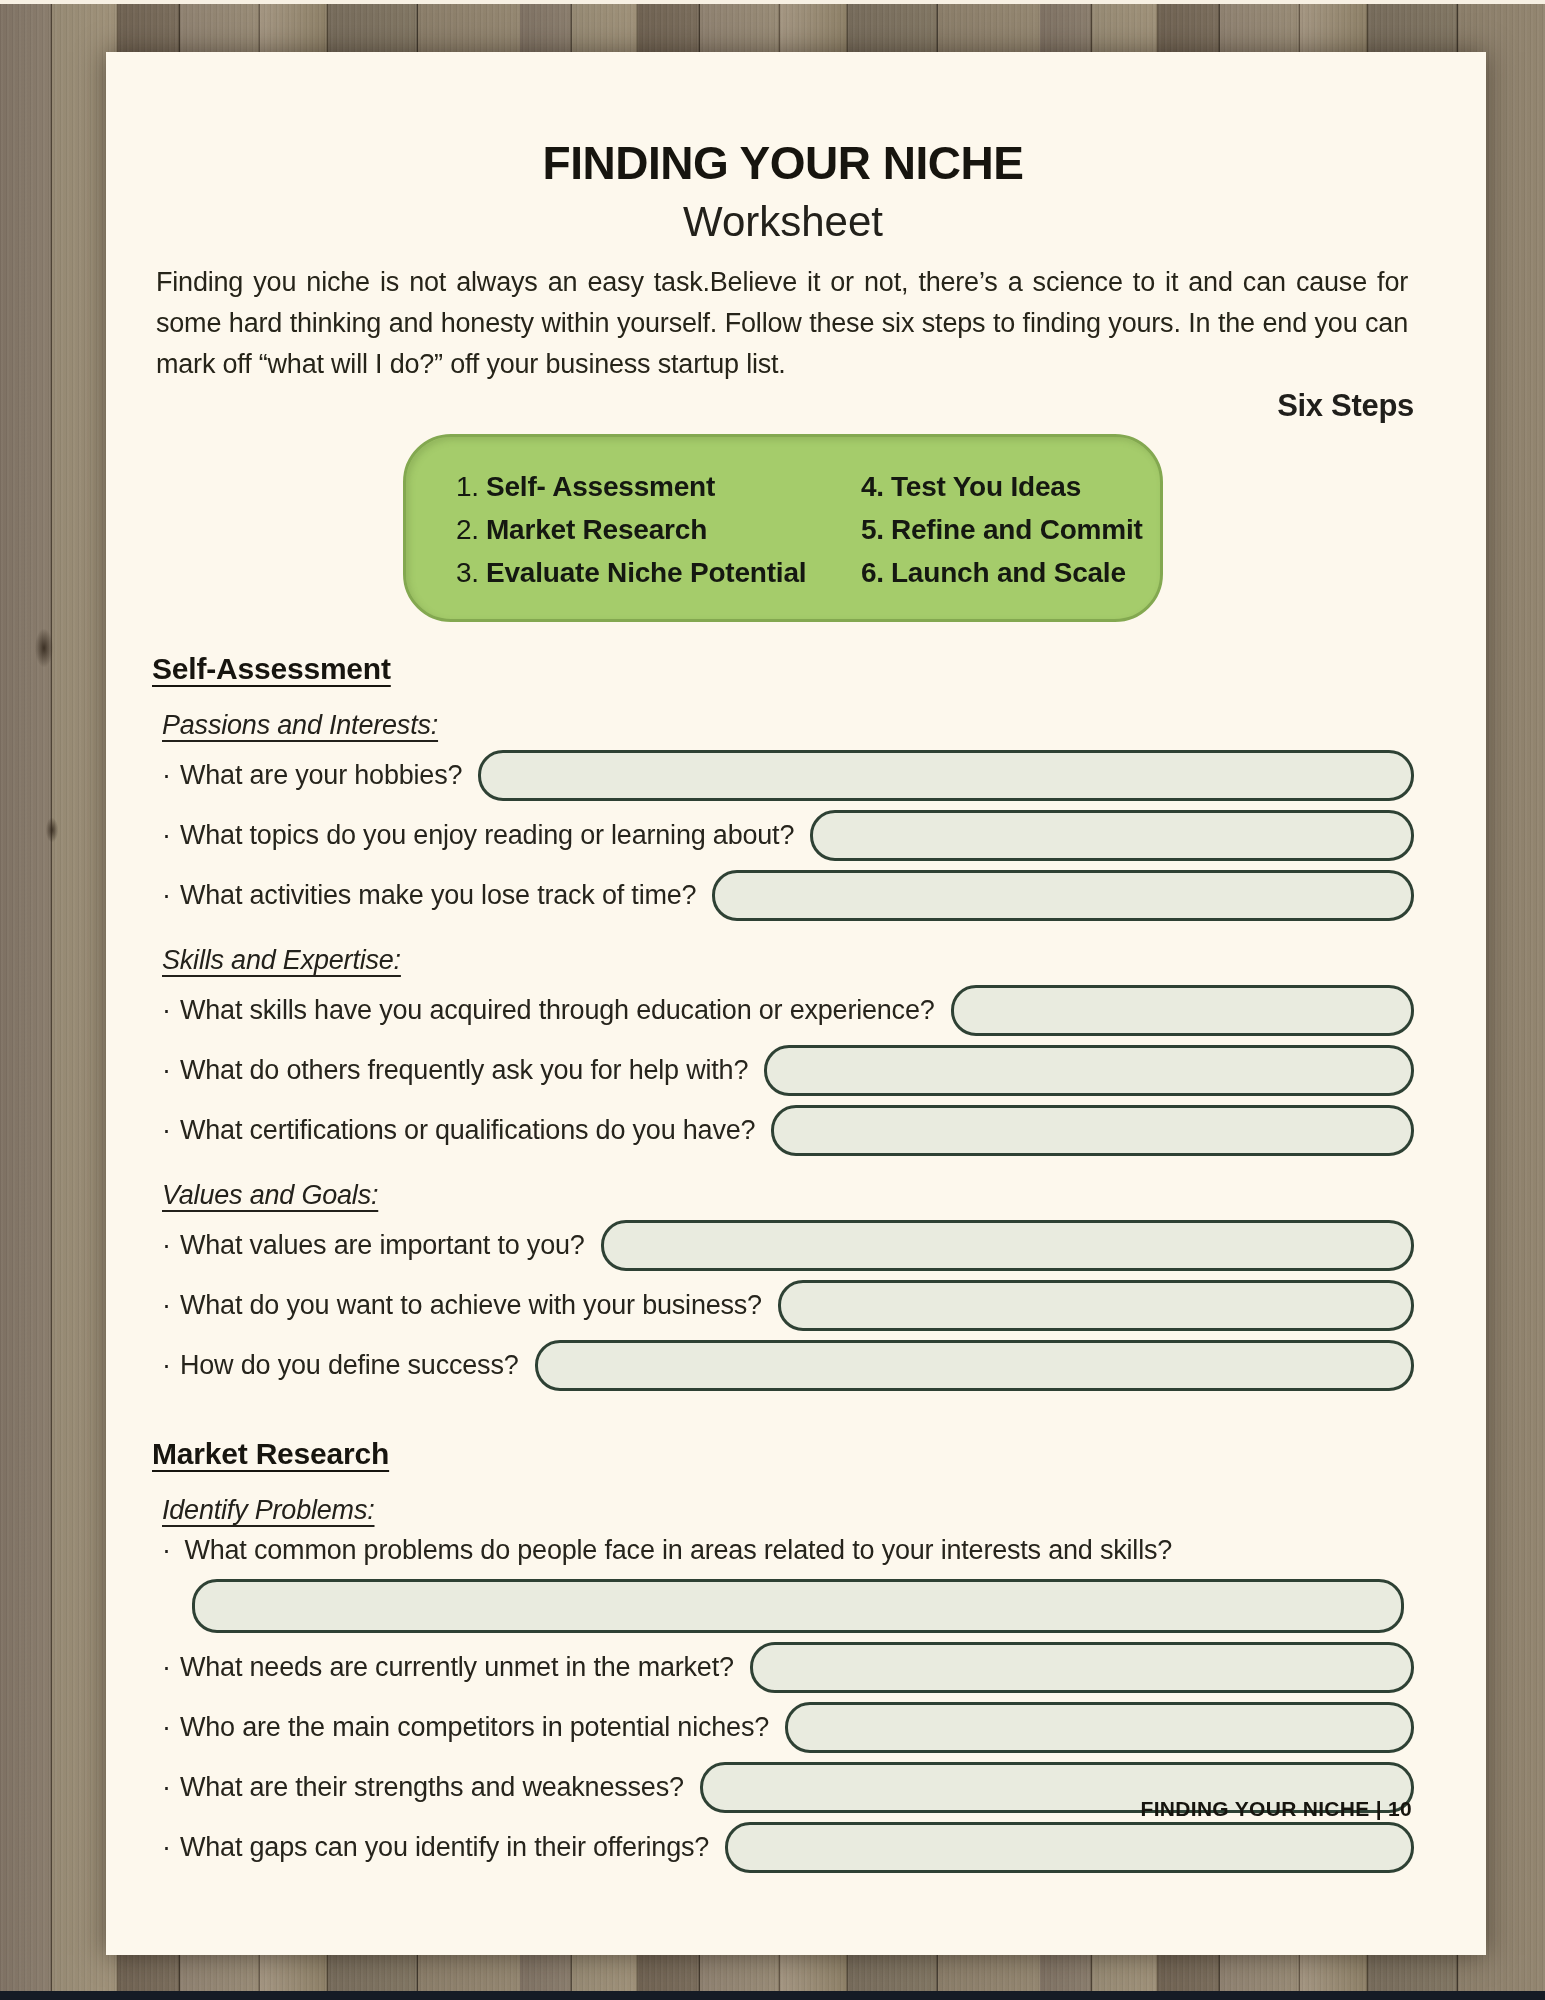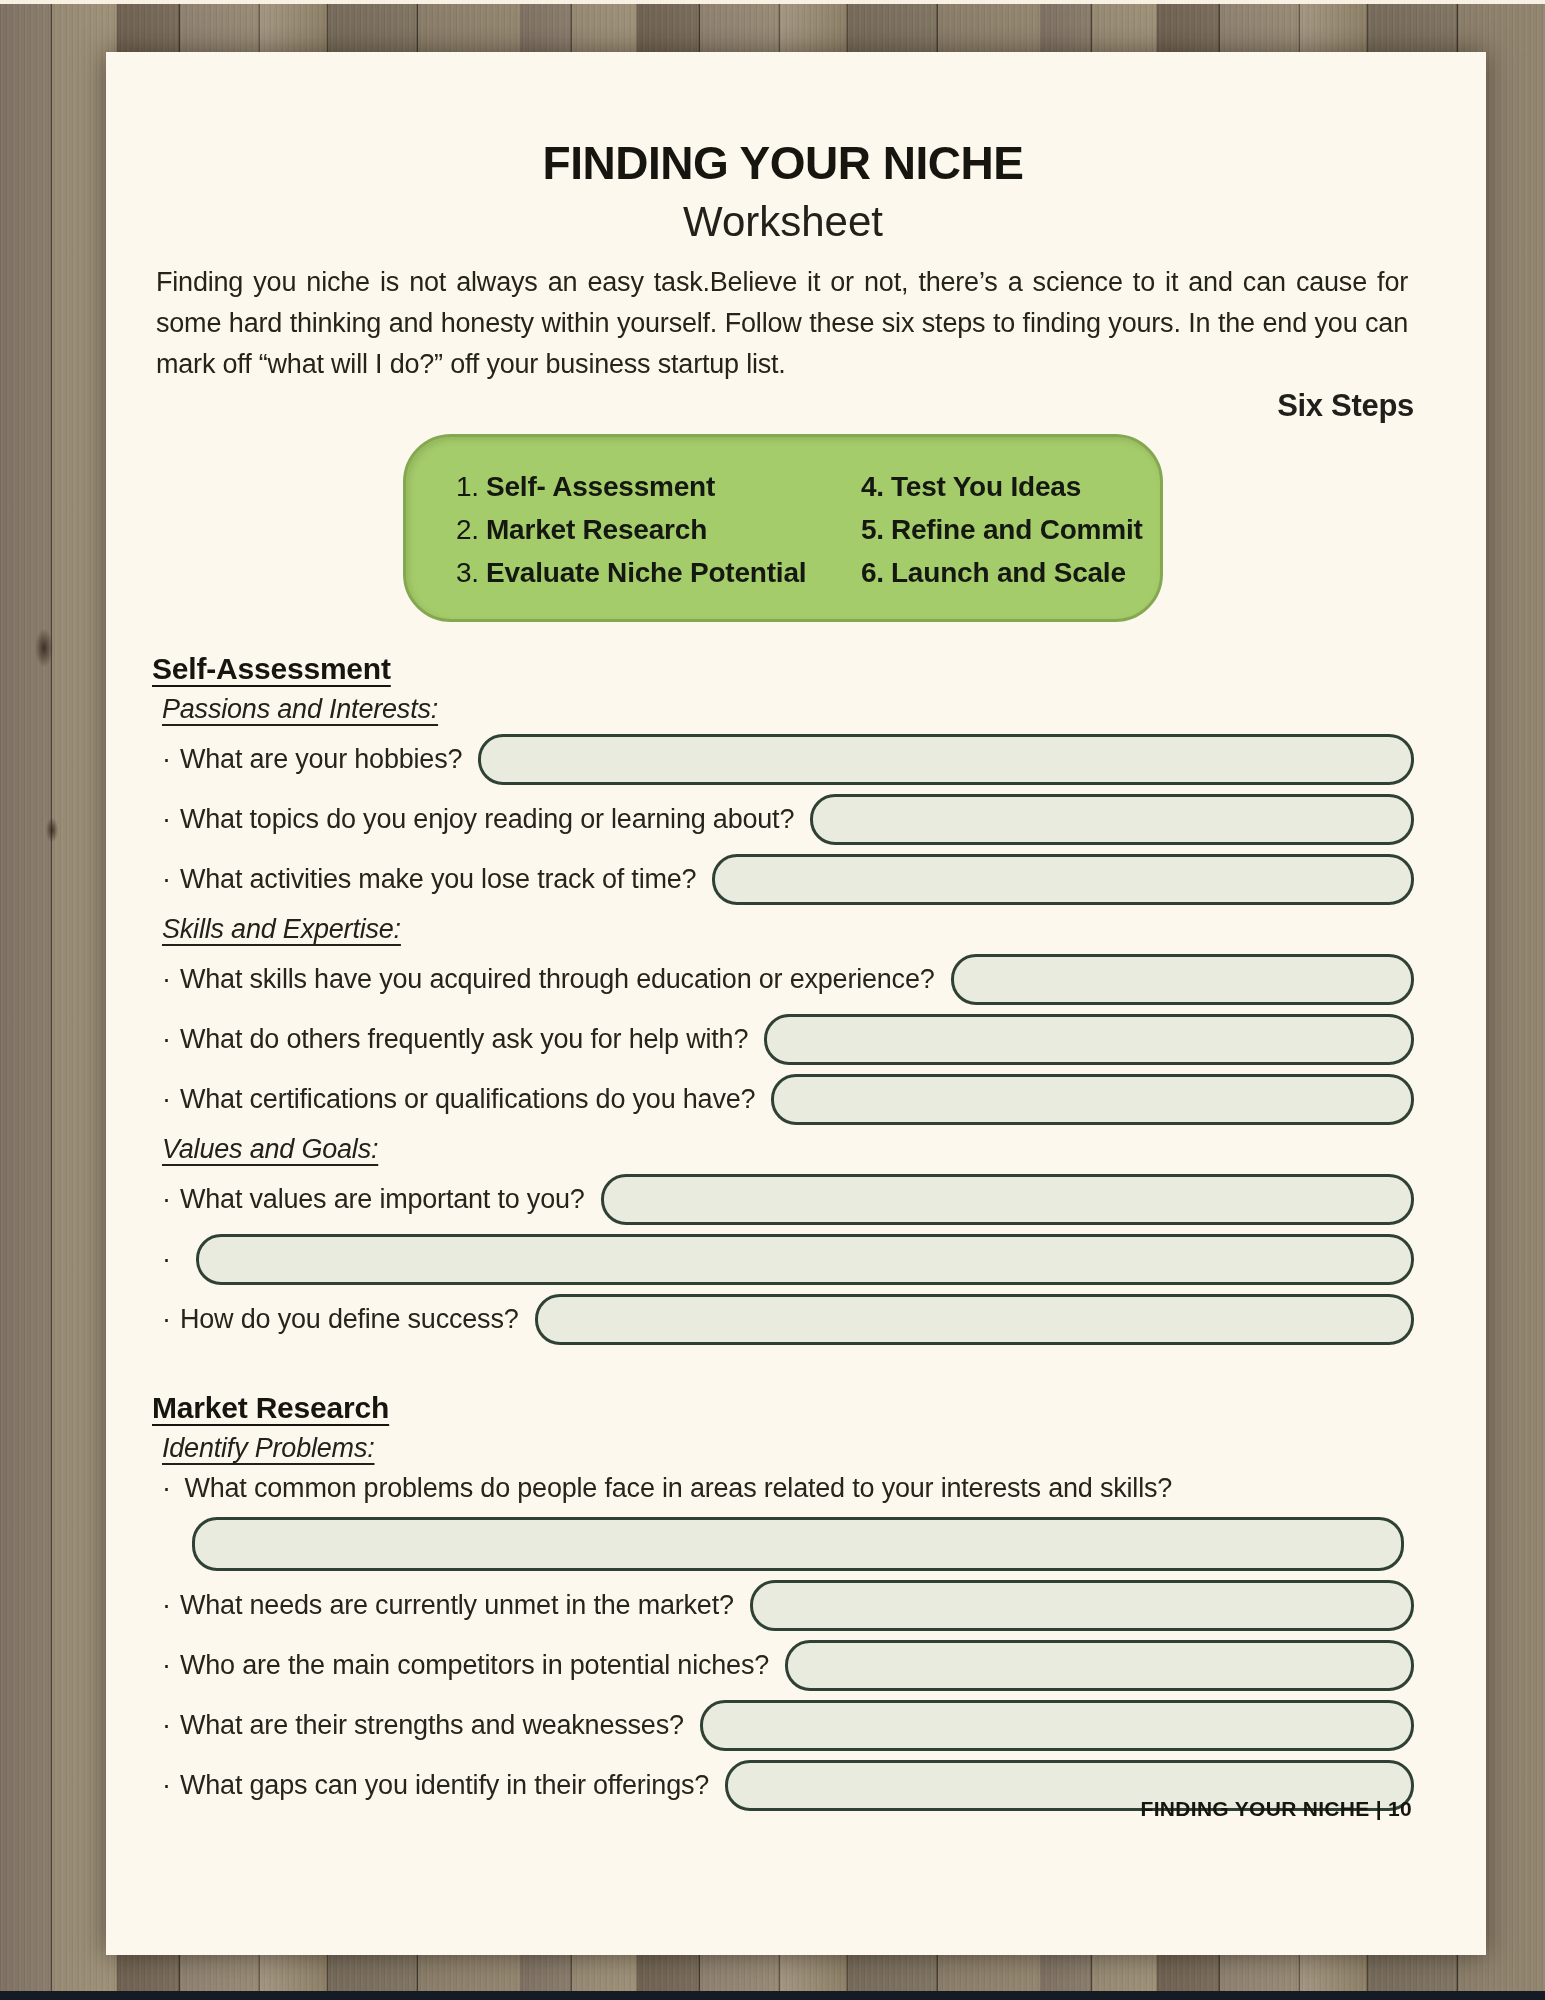--- a/index.html
+++ b/index.html
@@ -56,21 +56,21 @@
   .step-num{font-weight:400;margin-right:7px;}
   .steps-col.right .step-num{font-weight:700;}
   .step-label{font-weight:700;}
 
   .section-heading{
     font-size:30px;font-weight:700;margin:46px 0 0;letter-spacing:-.2px;color:#17150f;
     text-decoration:underline;text-underline-offset:6px;text-decoration-thickness:2px;
   }
   .section-heading.first{margin-top:30px;}
   .subheading{
-    font-size:27px;font-style:italic;font-weight:400;margin:8px 0 2px 10px;letter-spacing:-.2px;color:#23211b;
+    font-size:27px;font-style:italic;font-weight:400;margin:24px 0 2px 10px;letter-spacing:-.2px;color:#23211b;
     text-decoration:underline;text-underline-offset:6px;
   }
   .q-row{display:flex;align-items:center;margin:9px 0 9px 10px;}
   .bullet{font-size:27px;margin-right:9px;line-height:1;}
   .q-text{font-size:27px;white-space:nowrap;letter-spacing:-.2px;color:#26241c;}
   .answer{
     flex:1;min-width:230px;height:45px;margin-left:16px;
     background:var(--answer-fill,#e9ebdf);
     border:3px solid var(--answer-border,#2e4134);
     border-radius:25px;
@@ -155,20 +155,21 @@
     </div>
 
     <div class="subheading">Values and Goals:</div>
     <div class="q-row">
       <span class="bullet">·</span>
       <span class="q-text">What values are important to you?</span>
       <span class="answer"></span>
     </div>
     <div class="q-row">
       <span class="bullet">·</span>
+      <span class="q-text">What do you want to achieve with your business?</span>
       <span class="answer"></span>
     </div>
     <div class="q-row">
       <span class="bullet">·</span>
       <span class="q-text">How do you define success?</span>
       <span class="answer"></span>
     </div>
 
     <h2 class="section-heading">Market Research</h2>
 

